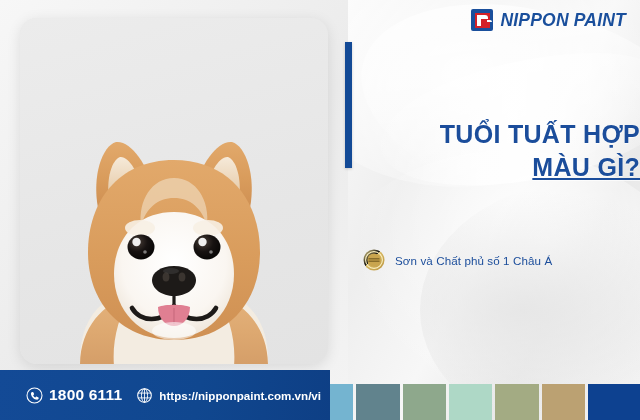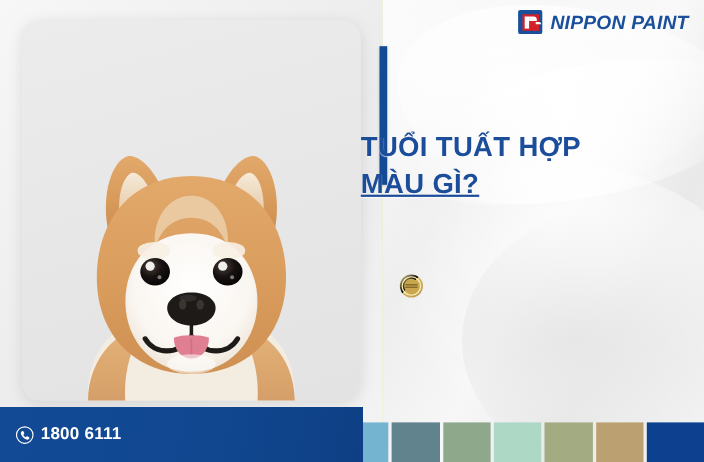--- a/index.html
+++ b/index.html
@@ -115,22 +115,22 @@
   .accent-bar {
     position:absolute; left:345px; top:42px;
     width:7px; height:126px;
     background:#134a96;
     z-index:7;
     box-shadow:0 1px 3px rgba(0,0,0,.18);
   }
 
   
   .headline {
-    position:absolute; left:328px; top:118px; width:292px;
-    text-align:left;
+    position:absolute; left:348px; top:118px; width:292px;
+    text-align:right;
     color:#1b4d9b;
     font-size:25px; font-weight:bold;
     line-height:1.32;
     letter-spacing:.3px;
     z-index:7;
     text-shadow:0 1px 1px rgba(255,255,255,.7);
   }
   .headline .l2 { display:block;text-decoration:underline; }
 
   
@@ -147,21 +147,21 @@
     font-size:11.6px; color:#1b4d9b; font-weight:500;
     white-space:nowrap; letter-spacing:.1px;
   }
 
   
   .footer {
     position:absolute; left:0; bottom:0;
     width:330px; height:50px;
     background:linear-gradient(100deg,#134a96 0%,#10478f 60%,#0e3f85 100%);
     display:flex; align-items:center;
-    padding-left:14px; gap:14px;
+    padding-left:26px; gap:14px;
     z-index:9;
   }
   .foot-item { display:flex; align-items:center; gap:6px; }
   .foot-icon { width:17px; height:17px; flex:none; }
   .foot-phone {
     color:#fff; font-size:15.5px; font-weight:bold; letter-spacing:.2px;
     white-space:nowrap;
   }
   .foot-url {
     color:#fff; font-size:11.6px; font-weight:bold; letter-spacing:0;
@@ -285,20 +285,21 @@
             <stop offset="45%" stop-color="#d8b963"></stop>
             <stop offset="100%" stop-color="#b8923f"></stop>
           </linearGradient>
         </defs>
         <circle cx="12" cy="12" r="10.5" fill="url(#gold1)"></circle>
         <circle cx="12" cy="12" r="8.4" fill="none" stroke="#fbf0bf" stroke-width="1.1"></circle>
         <circle cx="12" cy="12" r="6.6" fill="#c9a54e"></circle>
         <rect x="6.4" y="10.1" width="11.2" height="1.5" rx=".4" fill="#7d6325" opacity=".85"></rect>
         <rect x="6.4" y="12.4" width="11.2" height="1.5" rx=".4" fill="#7d6325" opacity=".85"></rect>
       </svg>
+      <span class="feature-text">Sơn và Chất phủ số 1 Châu Á</span>
     </div>
 
 
 
   </div>
 
   <div class="swatches">
     <div class="swatch" style="background:#74b4d0"></div>
     <div class="swatch" style="background:#61838d"></div>
     <div class="swatch" style="background:#8ea88c"></div>
@@ -309,15 +310,23 @@
   </div>
 
   <div class="footer">
     <div class="foot-item">
       <svg class="foot-icon" viewBox="0 0 24 24">
         <circle cx="12" cy="12" r="10.6" fill="none" stroke="#ffffff" stroke-width="1.5"></circle>
         <path d="M8.4 7.2 C9.4 6.6 10.2 7 10.6 7.9 L11.3 9.5 C11.6 10.2 11.4 10.7 10.8 11.1 L10.1 11.6 C10.6 13 11.9 14.3 13.3 14.9 L13.8 14.2 C14.2 13.6 14.7 13.4 15.4 13.7 L17 14.4 C17.9 14.8 18.3 15.6 17.7 16.6 C17 17.8 15.6 18.2 14 17.7 C10.6 16.6 8.2 14.2 7.2 10.8 C6.7 9.3 7.2 7.9 8.4 7.2 Z" fill="#ffffff"></path>
       </svg>
       <span class="foot-phone">1800 6111</span>
     </div>
+    <div class="foot-item">
+      <svg class="foot-icon" viewBox="0 0 24 24">
+        <circle cx="12" cy="12" r="9.6" fill="none" stroke="#ffffff" stroke-width="1.5"></circle>
+        <ellipse cx="12" cy="12" rx="4.3" ry="9.6" fill="none" stroke="#ffffff" stroke-width="1.3"></ellipse>
+        <path d="M2.6 8.6 H21.4 M2.6 15.4 H21.4 M12 2.4 V21.6" stroke="#ffffff" stroke-width="1.2"></path>
+      </svg>
+      <span class="foot-url">https://nipponpaint.com.vn/vi</span>
+    </div>
   </div>
 
 </div>
 
 </body></html>

